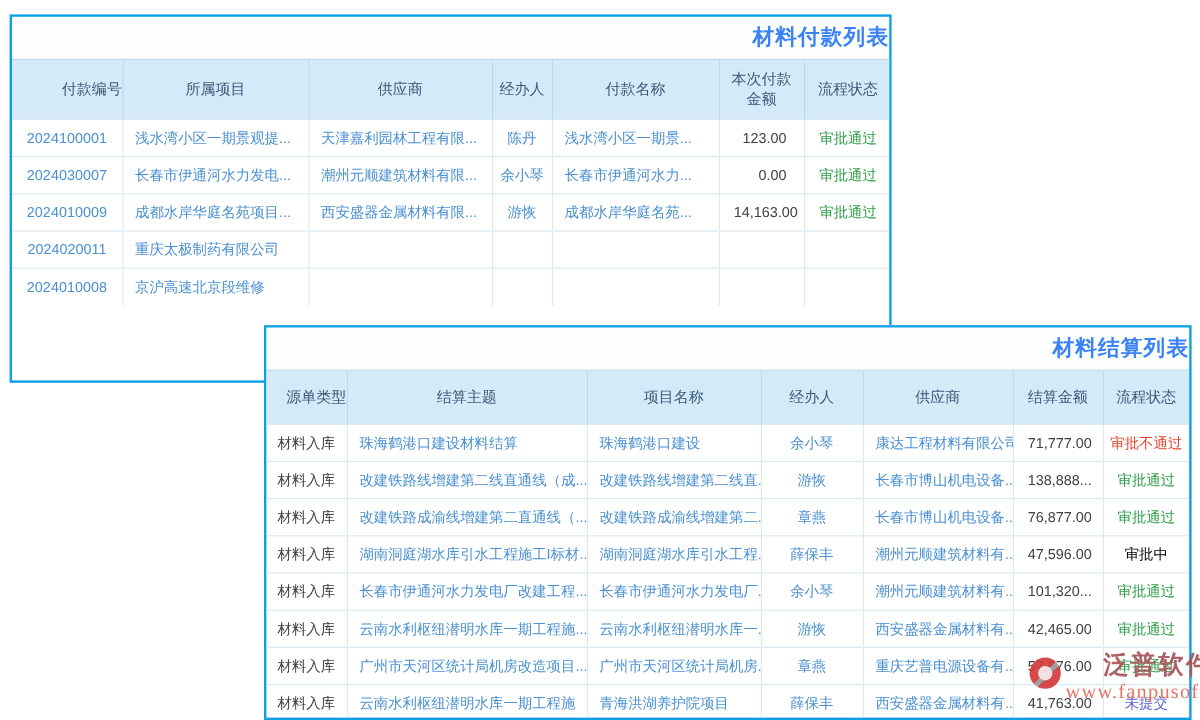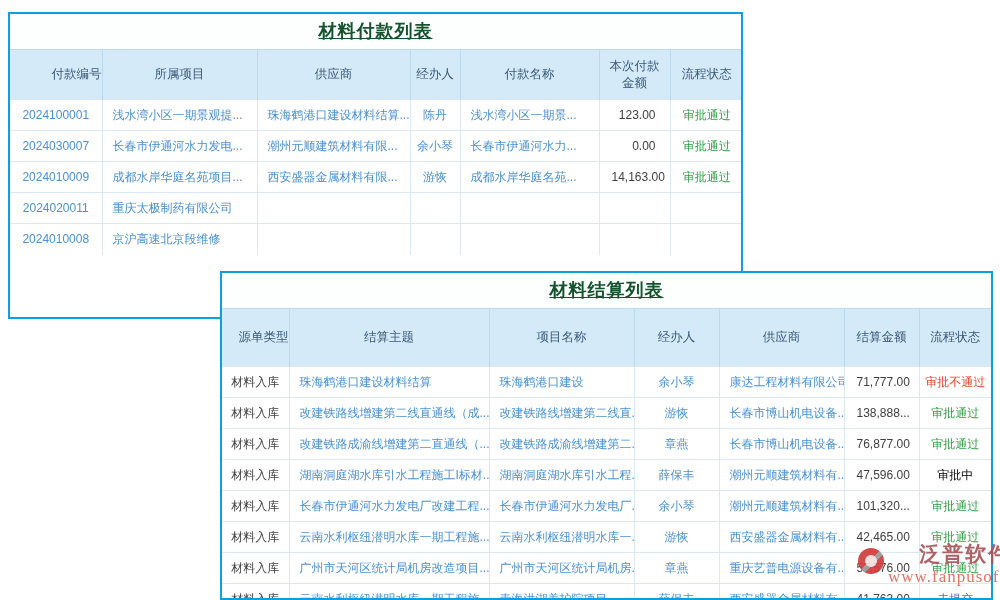--- a/index.html
+++ b/index.html
@@ -3,30 +3,30 @@
 <meta charset="utf-8">
 <style>
   * { margin:0; padding:0; box-sizing:border-box; }
   html,body { width:1000px; height:600px; background:#ffffff; overflow:hidden;
               font-family:"Liberation Sans","DejaVu Sans",sans-serif; }
 
   .panel { position:absolute; background:#ffffff; border:2px solid #0aa0e3; }
   #payment-panel    { left:8px;   top:12px;  width:735px; height:307px; z-index:1; overflow:hidden; }
   #settlement-panel { left:220px; top:271px; width:773px; height:329px; z-index:2; overflow:hidden; }
 
-  .panel-title { height:35px; line-height:35px; text-align:center; font-size:18px;
-                 font-weight:bold; color:#14532d; letter-spacing:1px; background:#fdfefe;text-decoration:underline; }
+  .panel-title { height:35px; line-height:35px; text-align:right; font-size:18px;
+                 font-weight:bold; color:#3b82f6; letter-spacing:1px; background:#fdfefe; }
 
   table { width:100%; border-collapse:collapse; table-layout:fixed; font-size:12px; }
   th { background:#d5eaf8; color:#3a5a7a; font-weight:normal; font-size:12.5px;
        text-align:center; border-left:1px solid #bdd9ec; border-top:1px solid #bdd9ec;
        white-space:pre-line; line-height:1.35; }
   th:first-child { border-left:none;text-align:right; }
   #payment-panel th    { height:50px; }
-  #settlement-panel th { height:58px; }
+  #settlement-panel th { height:45px; }
 
   td { height:31px; padding:0 10px; border-top:1px solid #dce9f2; border-left:1px solid #dce9f2;
        color:#404040; white-space:nowrap; overflow:hidden; }
   td:first-child { border-left:none; }
 
   td.link  { color:#4a90d2; }
   td.ta-c  { text-align:center; padding:0 4px; }
   td.ta-r  { text-align:right; padding-right:14px;padding-left:12px; }
   td.status{ font-weight:normal; }
 
@@ -65,21 +65,21 @@
           <th>付款名称</th>
           <th>本次付款
 金额</th>
           <th>流程状态</th>
         </tr>
       </thead>
     <tbody>
         <tr>
           <td class="link ta-c">2024100001</td>
           <td class="link">浅水湾小区一期景观提...</td>
-          <td class="link">珠海鹤港口建设材料结算...</td>
+          <td class="link">天津嘉利园林工程有限...</td>
           <td class="link ta-c">陈丹</td>
           <td class="link">浅水湾小区一期景...</td>
           <td class="ta-r">123.00</td>
           <td class="ta-c status" style="color: rgb(46, 158, 70);">审批通过</td>
         </tr>
         <tr>
           <td class="link ta-c">2024030007</td>
           <td class="link">长春市伊通河水力发电...</td>
           <td class="link">潮州元顺建筑材料有限...</td>
           <td class="link ta-c">余小琴</td>

